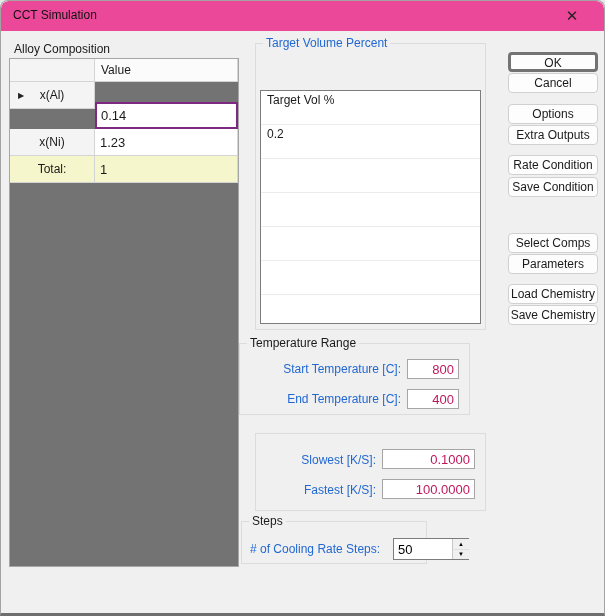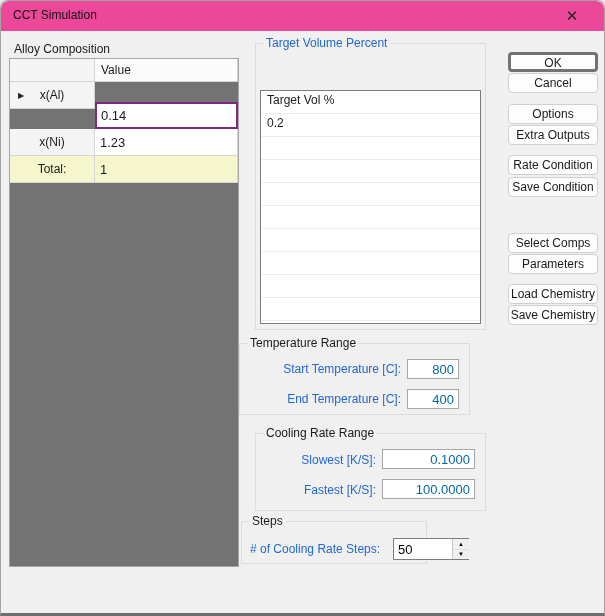--- a/index.html
+++ b/index.html
@@ -54,30 +54,30 @@
     position:absolute; top:-8px; left:7px; background:#f0f0f0; padding:0 3px;
     white-space:nowrap;
   }
   .blue { color:#2268d2; }
 
   .gb-target { left:254px; top:42px; width:231px; height:287px; }
   .listbox {
     position:absolute; left:4px; top:46px; width:221px; height:234px;
     background:#fff; border:1px solid #7c7c7c; overflow:hidden;
   }
-  .lb-row { height:23px; line-height:19.4px; padding-left:6px; border-bottom:1px solid #ececec; }
+  .lb-row { height:34px; line-height:19.4px; padding-left:6px; border-bottom:1px solid #ececec; }
 
   .gb-temp { left:238px; top:342px; width:231px; height:72px; }
   .gb-cool { left:254px; top:432px; width:231px; height:78px; }
   .gb-steps { left:240px; top:520px; width:186px; height:43px; }
 
   .fld-label { position:absolute; white-space:nowrap; text-align:right; }
   .tbx {
     position:absolute; border:1px solid #a6a6a6; background:#fff;
-    font-family:inherit; font-size:13px; color:#0369a1; text-align:right;
+    font-family:inherit; font-size:13px; color:#be185d; text-align:right;
     padding:0 4px; height:20px;
   }
 
   
   .spinner { position:absolute; width:76px; height:22px; border:1px solid #7c7c7c; background:#fff; }
   .spin-input {
     position:absolute; left:0; top:0; width:58px; height:20px; border:none;
     font-family:inherit; font-size:13px; padding:0 0 0 4px; outline:none; background:#fff;
   }
   .spin-btns { position:absolute; right:0; top:0; width:16px; height:20px; border-left:1px solid #c8c8c8; }
@@ -156,21 +156,20 @@
 
   <div class="groupbox gb-temp">
     <span class="gb-label">Temperature Range</span>
     <span class="fld-label blue" style="right:68px; top:18px;">Start Temperature [C]:</span>
     <input class="tbx" style="left: 167px; top: 15px; width: 52px;" value="800">
     <span class="fld-label blue" style="right:68px; top:48px;">End Temperature [C]:</span>
     <input class="tbx" style="left: 167px; top: 45px; width: 52px;" value="400">
   </div>
 
   <div class="groupbox gb-cool">
-    <span class="gb-label">Cooling Rate Range</span>
     <span class="fld-label blue" style="right:109px; top:19px;">Slowest [K/S]:</span>
     <input class="tbx" style="left: 126px; top: 15px; width: 93px;" value="0.1000">
     <span class="fld-label blue" style="right:109px; top:49px;">Fastest [K/S]:</span>
     <input class="tbx" style="left: 126px; top: 45px; width: 93px;" value="100.0000">
   </div>
 
   <div class="groupbox gb-steps">
     <span class="gb-label">Steps</span>
     <span class="fld-label blue" style="left:8px; top:20px;"># of Cooling Rate Steps:</span>
     <div class="spinner" style="left:151px; top:16px;">

